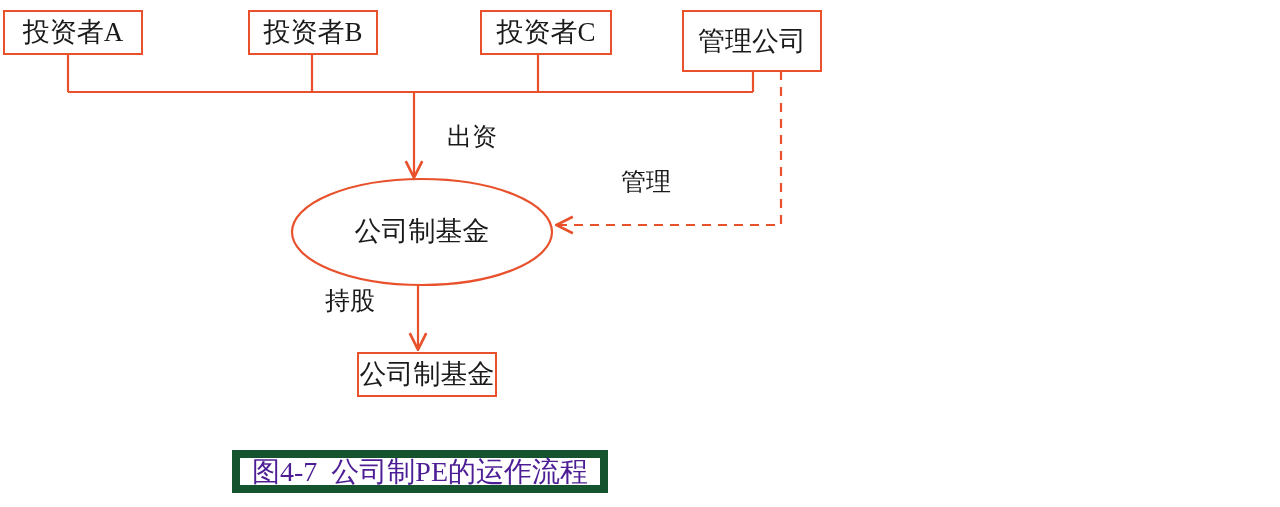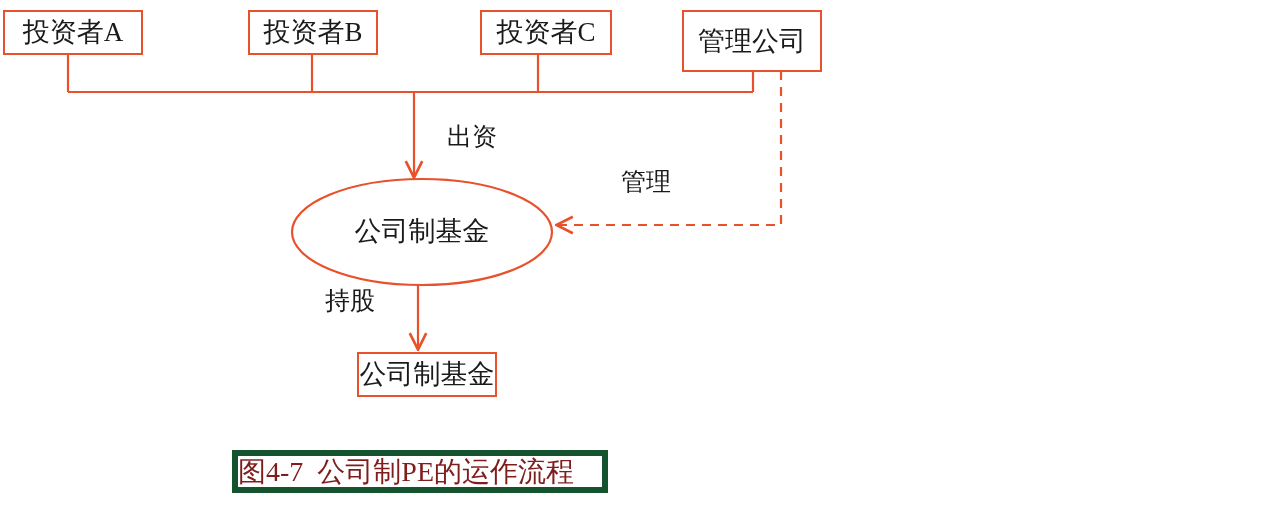--- a/index.html
+++ b/index.html
@@ -51,26 +51,26 @@
     position: absolute;
     color: #1a1a1a;
     font-size: 27px;
     line-height: 1;
     white-space: nowrap;
     text-align: center;
   }
   .caption-box {
     position: absolute;
     box-sizing: border-box;
-    border: 6px solid #14532d;
+    border: 8px solid #14532d;
     background: #ffffff;
     display: flex;
     align-items: center;
-    justify-content: flex-start;
-    color: #7f1d1d;
+    justify-content: center;
+    color: #4c1d95;
     font-size: 28px;
     line-height: 1;
     white-space: pre;
   }
 </style>
 </head>
 <body>
 
 <div id="stage">
 

